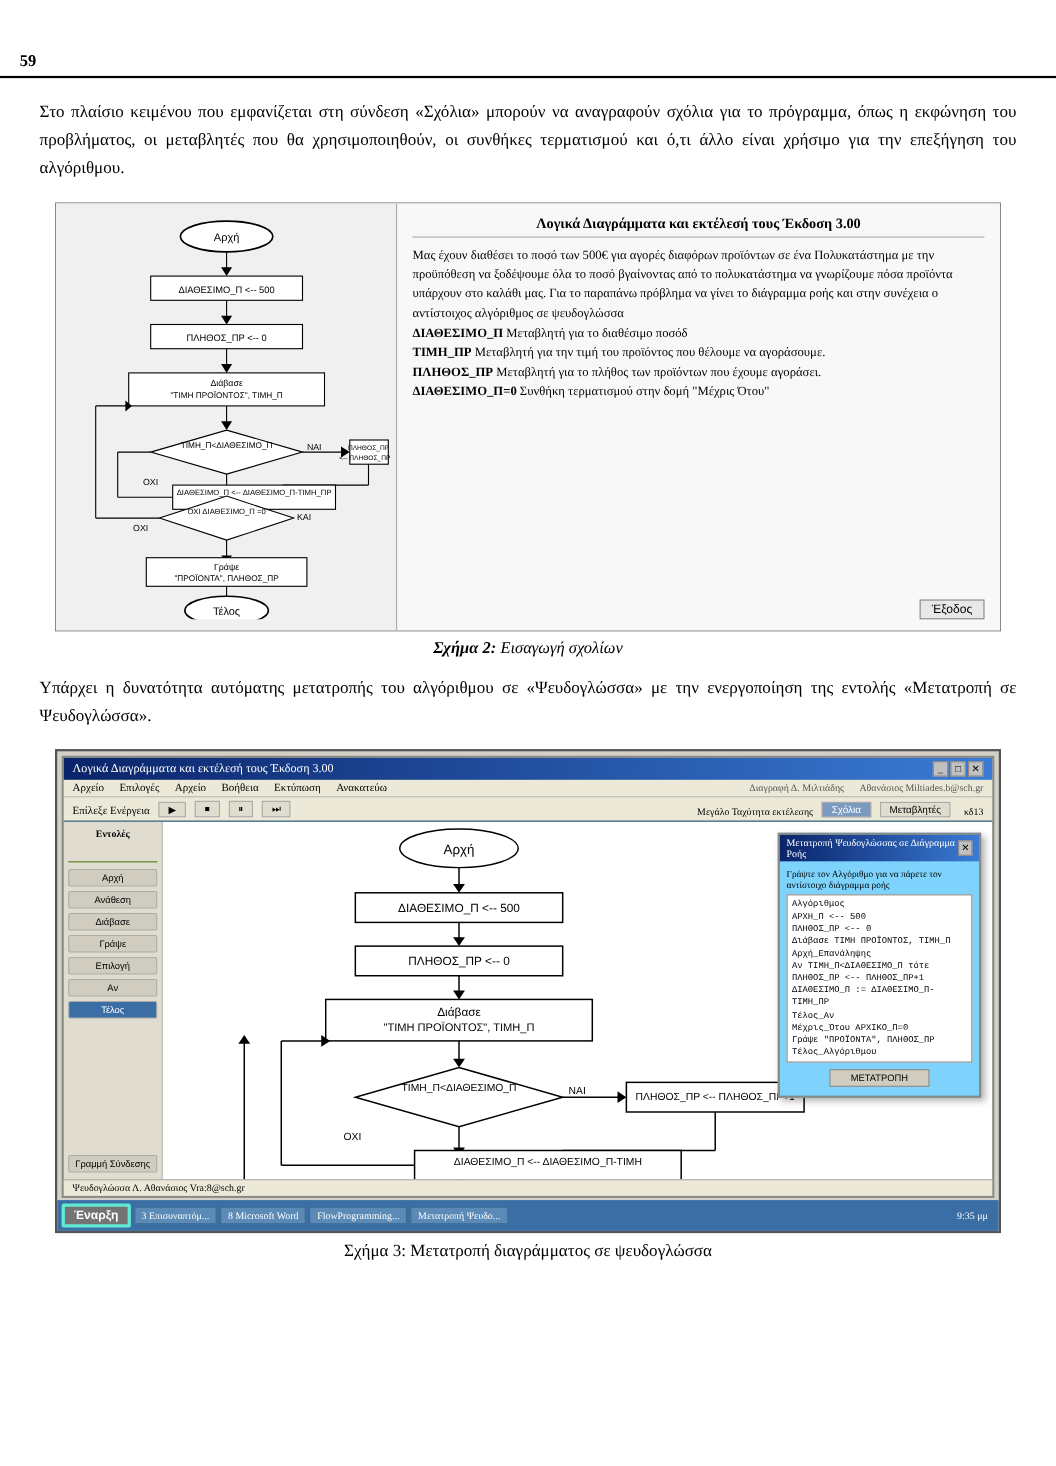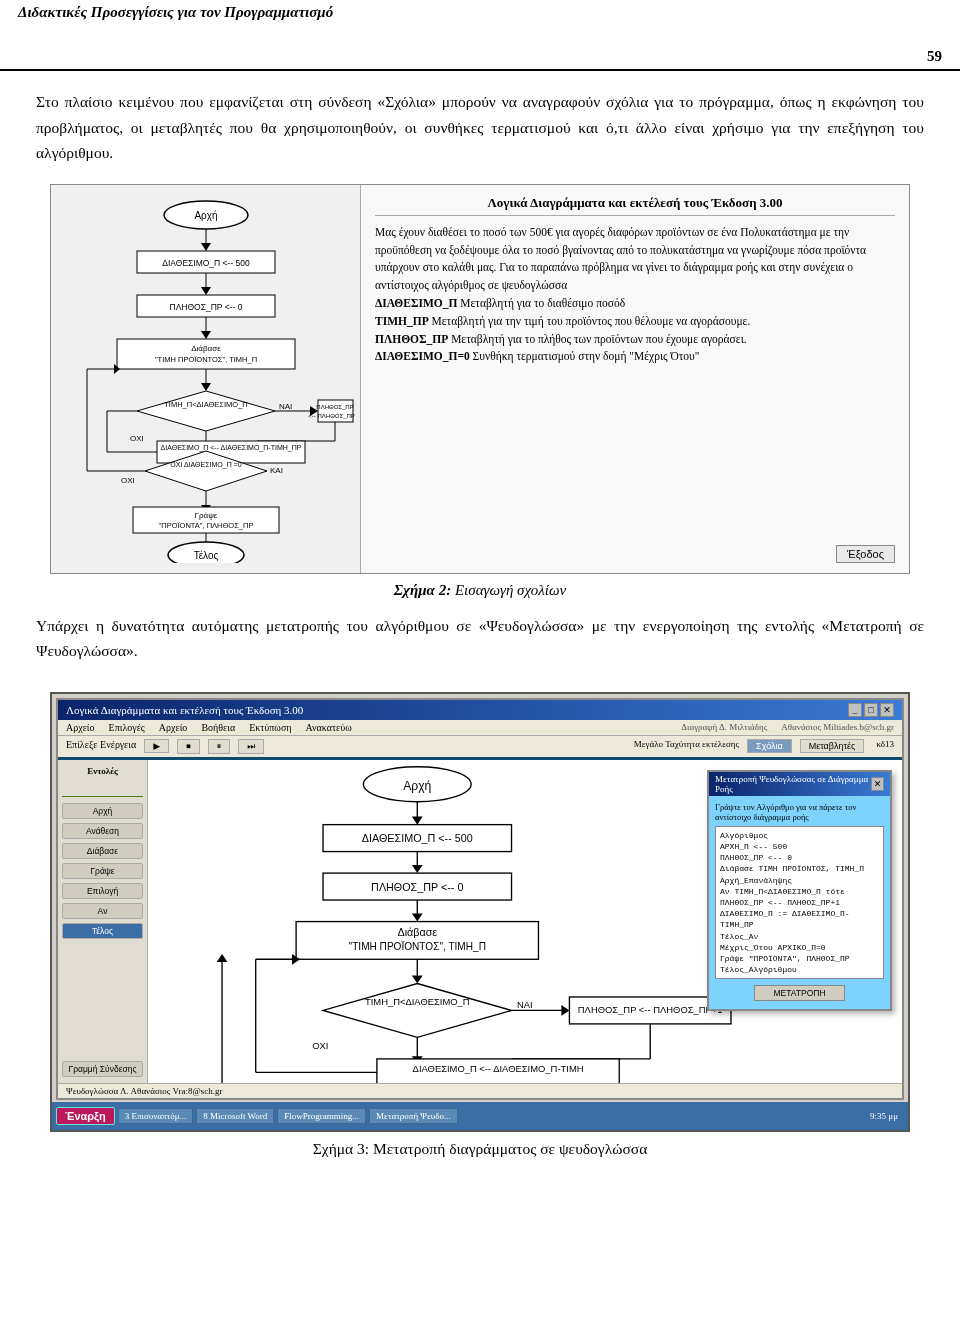--- a/index.html
+++ b/index.html
@@ -121,21 +121,21 @@
       font-style: italic;
     }
     .figure-caption .caption-text {
       font-style: italic;
     }
 
     .body-text {
       font-size: 15.5px;
       line-height: 1.65;
       text-align: justify;
-      margin-bottom: 28px;
+      margin-bottom: 17px;
     }
 
     
     .fig2 {
       width: 860px;
       height: 440px;
       background: #d4d0c8;
       border: 2px solid #555;
       position: relative;
       overflow: hidden;
@@ -149,22 +149,22 @@
       right: 0;
       height: 28px;
       background: #3a6ea5;
       display: flex;
       align-items: center;
       gap: 3px;
       padding: 2px 4px;
     }
 
     .taskbar-start {
-      background: #be185d;
-      border: 1px solid #5eead4;
+      background: #737373;
+      border: 3px solid #5eead4;
       color: #fff;
       font-size: 11px;
       font-weight: bold;
       padding: 2px 8px;
       border-radius: 2px;
     }
 
     .taskbar-item {
       background: #5a8ab5;
       border: 1px solid #3a6a95;
@@ -230,25 +230,25 @@
       background: #ece9d8;
       border-bottom: 1px solid #aaa;
       font-size: 10px;
       padding: 2px 8px;
       display: flex;
       gap: 14px;
     }
 
     .app-toolbar {
       background: #ece9d8;
-      border-bottom: 3px solid #0c4a6e;
+      border-bottom: 1px solid #0c4a6e;
       font-size: 10px;
       padding: 3px 8px;
       display: flex;
-      align-items: flex-start;
+      align-items: flex-end;
       gap: 8px;
     }
 
     .toolbar-label {
       font-size: 10px;
     }
 
     .toolbar-btn {
       border: 1px solid #aaa;
       background: #e0ddd0;
@@ -383,21 +383,20 @@
       text-align: center;
       font-size: 15.5px;
       margin-top: 8px;
     }
 
   </style>
 </head>
 <body>
 
 <div class="header">
-  <span class="header-left">Διδακτικές Προσεγγίσεις για τον Προγραμματισμό</span>
   <span class="header-right">59</span>
 </div>
 
 <div class="content">
 
   <p class="intro-text">Στο πλαίσιο κειμένου που εμφανίζεται στη σύνδεση «Σχόλια» μπορούν να αναγραφούν σχόλια για το πρόγραμμα, όπως η εκφώνηση του προβλήματος, οι μεταβλητές που θα χρησιμοποιηθούν, οι συνθήκες τερματισμού και ό,τι άλλο είναι χρήσιμο για την επεξήγηση του αλγόριθμου.</p>
 
   <div class="figure-box fig1">
 
     <div class="fig1-left">

